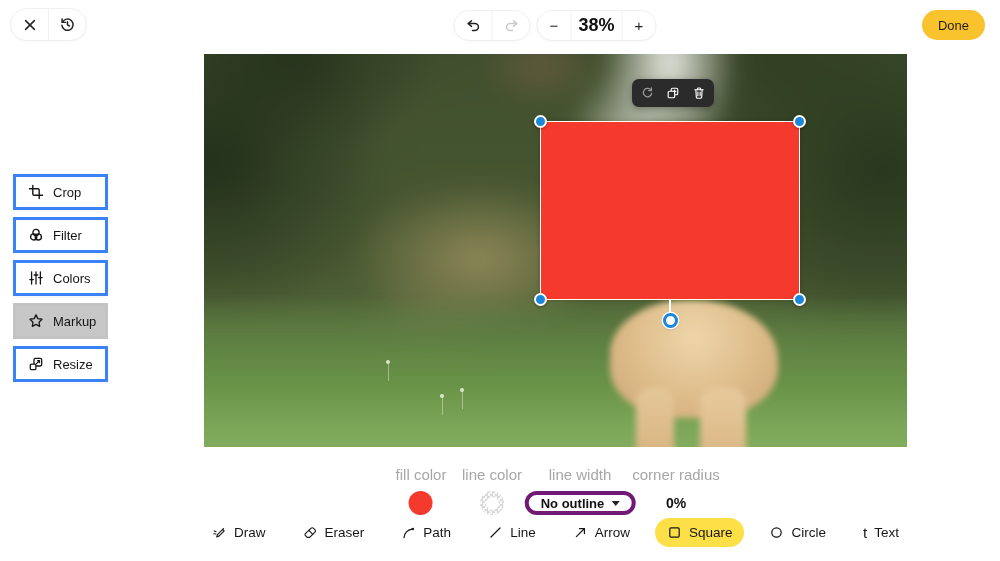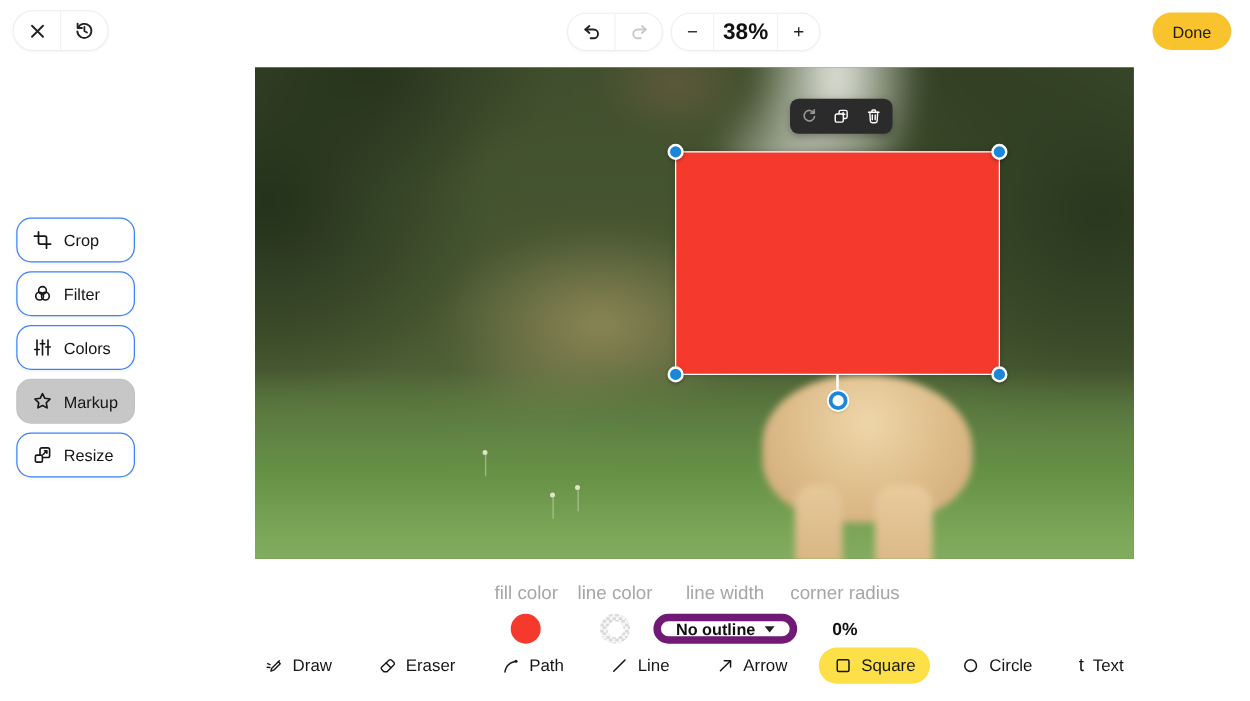--- a/index.html
+++ b/index.html
@@ -36,21 +36,21 @@
 
   #done-btn {
     position:absolute; right:15px; top:10px; height:30px; padding:0 16px;
     border:none; border-radius:15px; background:#f9c32e; color:#201c10;
     font-size:13px; font-weight:400; font-family:inherit; cursor:pointer;
   }
 
   
   .sidebar { position:absolute; left:13px; top:174px; display:flex; flex-direction:column; gap:7px; }
   .side-btn {
-    width:95px; height:36px; border-radius:12px; border:1px solid #3b82f6;
+    width:95px; height:36px; border-radius:0; border:3px solid #3b82f6;
     background:#fff; display:flex; align-items:center; gap:9px; padding-left:12px;
     font-size:13px; font-weight:500; font-family:inherit; color:#151515;
     box-shadow:0 1px 3px rgba(0,0,0,.05); cursor:pointer;
   }
   .side-btn.selected { background:#c7c7c7; border-color:#c3c3c3; box-shadow:none; }
 
   
   .photo {
     position:absolute; left:204px; top:54px; width:703px; height:393px;
     overflow:hidden; background:#46552f;
@@ -120,21 +120,21 @@
     display:flex; flex-direction:column; align-items:center; gap:8px; }
   .ctrl .lbl { font-size:15px; color:#a6a6a6; white-space:nowrap; }
   .swatch-fill { width:24px; height:24px; border-radius:50%; cursor:pointer; }
   .ring-swatch {
     width:24px; height:24px; border-radius:50%; position:relative; cursor:pointer;
     background:repeating-conic-gradient(#d9d9d9 0% 25%, #f8f8f8 0% 50%);
     background-size:5px 5px;
   }
   .ring-swatch::after { content:""; position:absolute; inset:5.5px; background:#fff; border-radius:50%; }
   .width-pill {
-    height:24px; padding:0 12px; border-radius:12px; border:6px solid #701a75;
+    height:24px; padding:0 12px; border-radius:12px; border:4px solid #701a75;
     background:#fff; display:flex; align-items:center; gap:7px;
     font-size:13px; font-weight:600; font-family:inherit; color:#111; cursor:pointer;
   }
   .caret-down { width:0; height:0; border-left:4px solid transparent;
     border-right:4px solid transparent; border-top:5px solid #222; }
   .radius-val { font-size:14px; font-weight:700; line-height:24px; color:#111; }
 
   
   .tools {
     position:absolute; left:204px; top:518px; width:703px;

